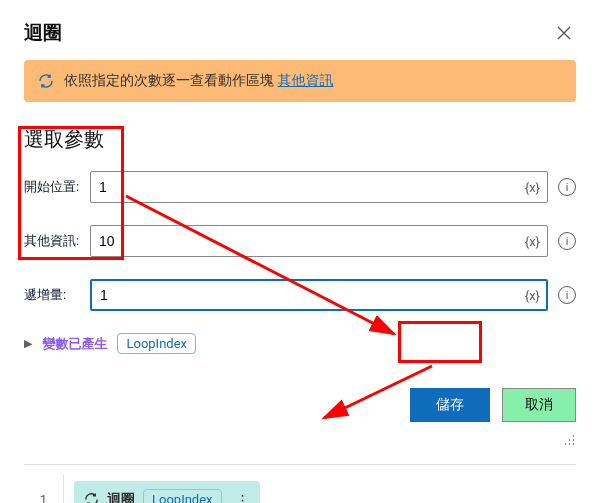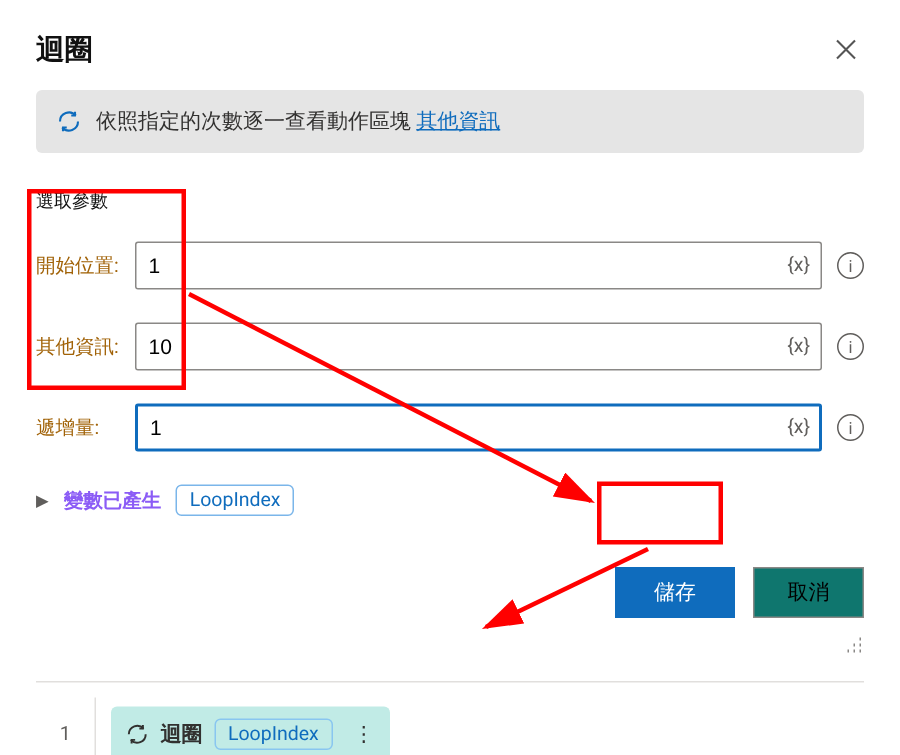--- a/index.html
+++ b/index.html
@@ -2,42 +2,42 @@
 <html><head>
 <meta charset="utf-8">
 <style>
   * { box-sizing: border-box; }
   html, body { margin:0; padding:0; font-family: "Segoe UI", Roboto, Arial, sans-serif; font-size:14px; color:#323130; background:#fff; }
   .dialog { width:600px; padding:20px 24px; position:relative; }
   .dlg-header { display:flex; align-items:center; justify-content:space-between; margin-bottom:14px; }
   .dlg-title { font-size:19px; font-weight:600; color:#111; }
   .close-btn { width:24px; height:24px; cursor:pointer; display:flex; align-items:center; justify-content:center; color:#555; }
 
-  .info-banner { background:#e5e5e5; border-radius:4px; padding:12px 14px; display:flex; align-items:center; gap:10px; margin-bottom:24px; color:#323130; }
+  .info-banner { background:#fdba74; border-radius:4px; padding:12px 14px; display:flex; align-items:center; gap:10px; margin-bottom:24px; color:#323130; }
   .info-banner a { color:#0f6cbd; text-decoration:underline; }
   .info-banner .spin-icon { color:#0f6cbd;}
 
-  .section-title { font-size:12px; margin:8px 0 18px 0; color:#111; }
+  .section-title { font-size:20px; margin:8px 0 18px 0; color:#111; }
 
   .param-row { display:flex; align-items:center; gap:10px; margin-bottom:22px; }
-  .param-label { width:56px; color:#a16207; font-size:13px; flex:none; }
+  .param-label { width:56px; color:#0f172a; font-size:13px; flex:none; }
   .param-input-wrap { flex:1; position:relative; display:flex; align-items:center; }
   .param-input { flex:1; height:32px; border:1px solid #8a8886; border-radius:2px; padding:0 30px 0 8px; font-size:14px; outline:none; }
   .param-input.focus { border:2px solid #0f6cbd; }
   .var-token { position:absolute; right:8px; top:50%; transform:translateY(-50%); color:#605e5c; font-size:13px; pointer-events:none; }
   .info-icon { width:18px; height:18px; border:1px solid #605e5c; border-radius:50%; display:flex; align-items:center; justify-content:center; font-size:11px; color:#605e5c; cursor:pointer; flex:none;}
 
   .gen-vars { display:flex; align-items:center; gap:10px; margin-top:6px; }
   .chevron { font-size:11px; color:#605e5c; }
   .gen-vars-label { font-weight:600; color:#8b5cf6; font-size:13px;}
   .var-chip { border:1px solid #7bb6ea; color:#0f6cbd; border-radius:4px; padding:2px 8px; font-size:13px; cursor:pointer;}
 
   .btn-row { display:flex; gap:12px; justify-content:flex-end; margin-top:34px; margin-bottom:10px;}
   .primary-btn { background:#0f6cbd; color:#fff; border:none; padding:8px 26px; font-size:14px; cursor:pointer;text-align:center;}
-  .sec-btn { background:#0f766e; border:1px solid #8a8886; padding:4px 22px; font-size:14px; cursor:pointer;} 
+  .sec-btn { background:#86efac; border:1px solid #8a8886; padding:4px 22px; font-size:14px; cursor:pointer;} 
 
   .divider { border:none; border-top:1px solid #e1dfdd; margin:18px 0 10px 0; }
 
   .strip-area { display:flex; align-items:center; justify-content:flex-end; margin-bottom:4px; }
   .strip-area .grip-icon { color:#8a8886; }
 
   .step-list {}
   .step-row { display:flex; align-items:stretch; margin-bottom:6px;}
   .step-num { width:40px; display:flex; align-items:center; justify-content:center; color:#605e5c; font-size:13px; border-right:1px solid #e1dfdd;}
   .step-body { flex:1; padding:6px 10px; }

